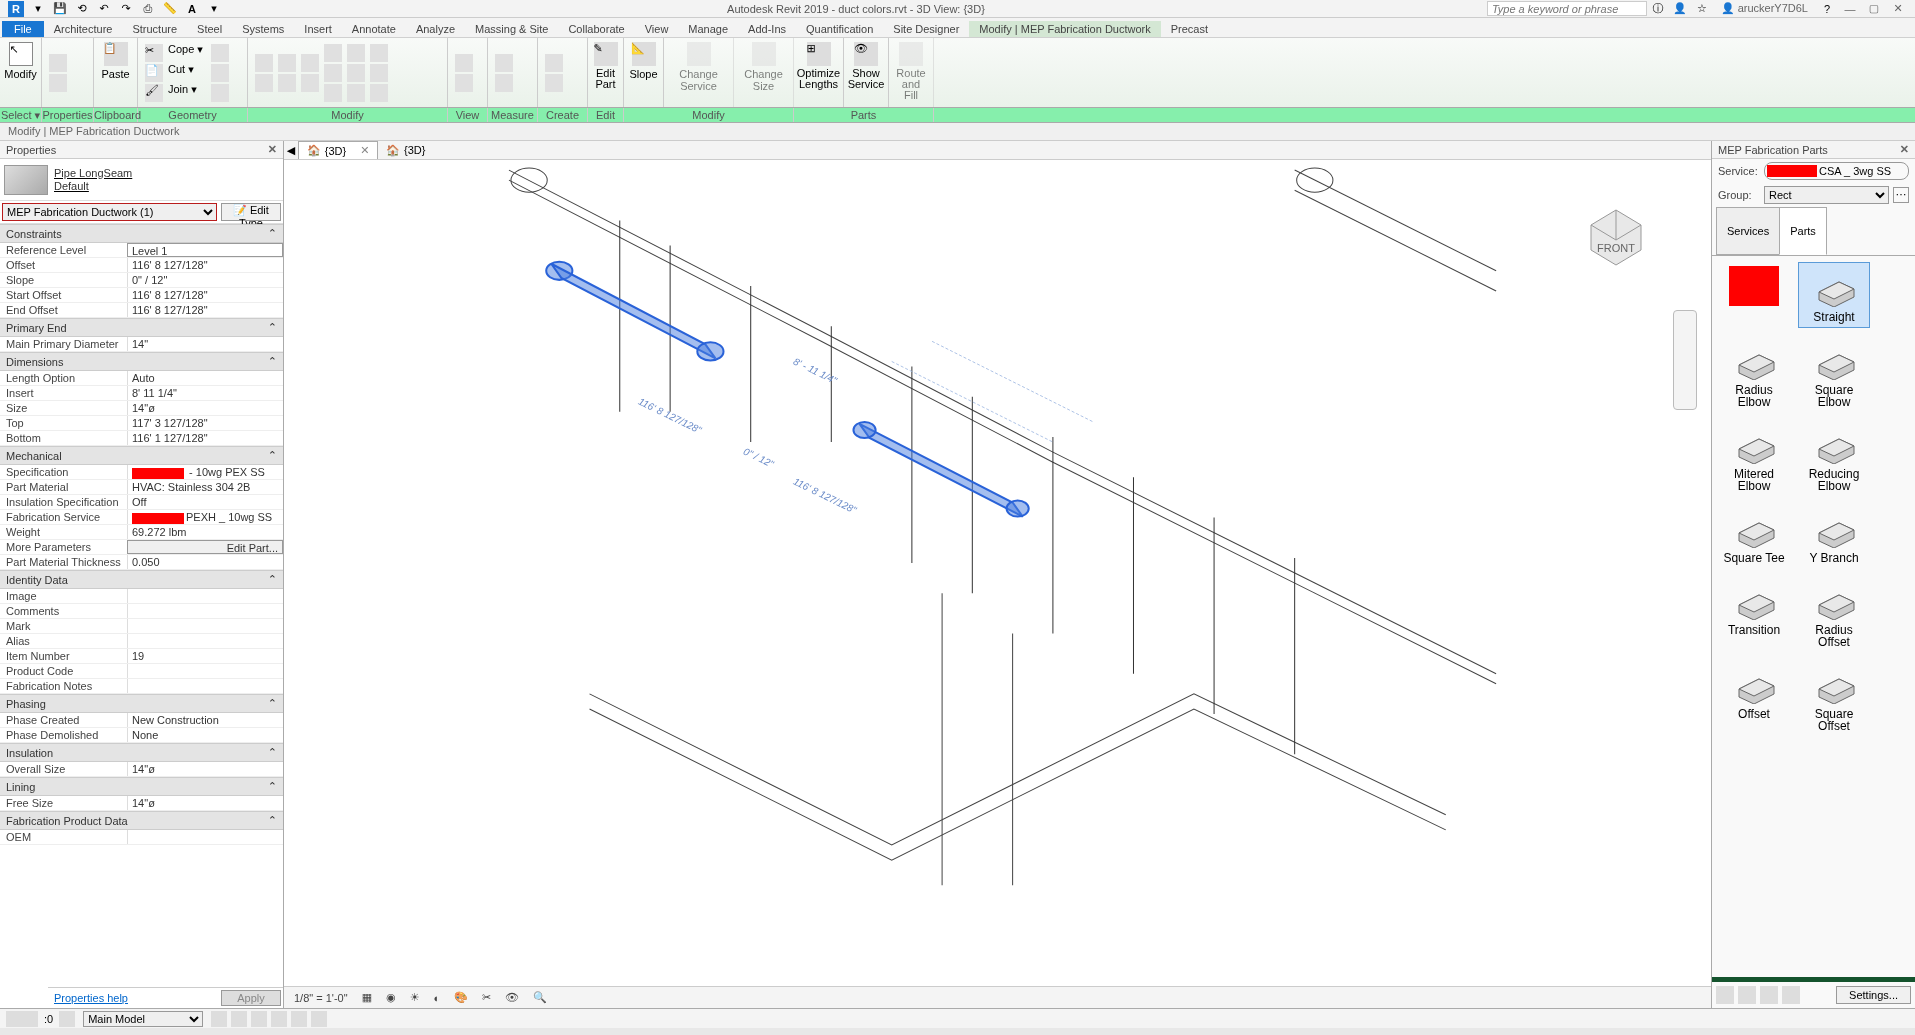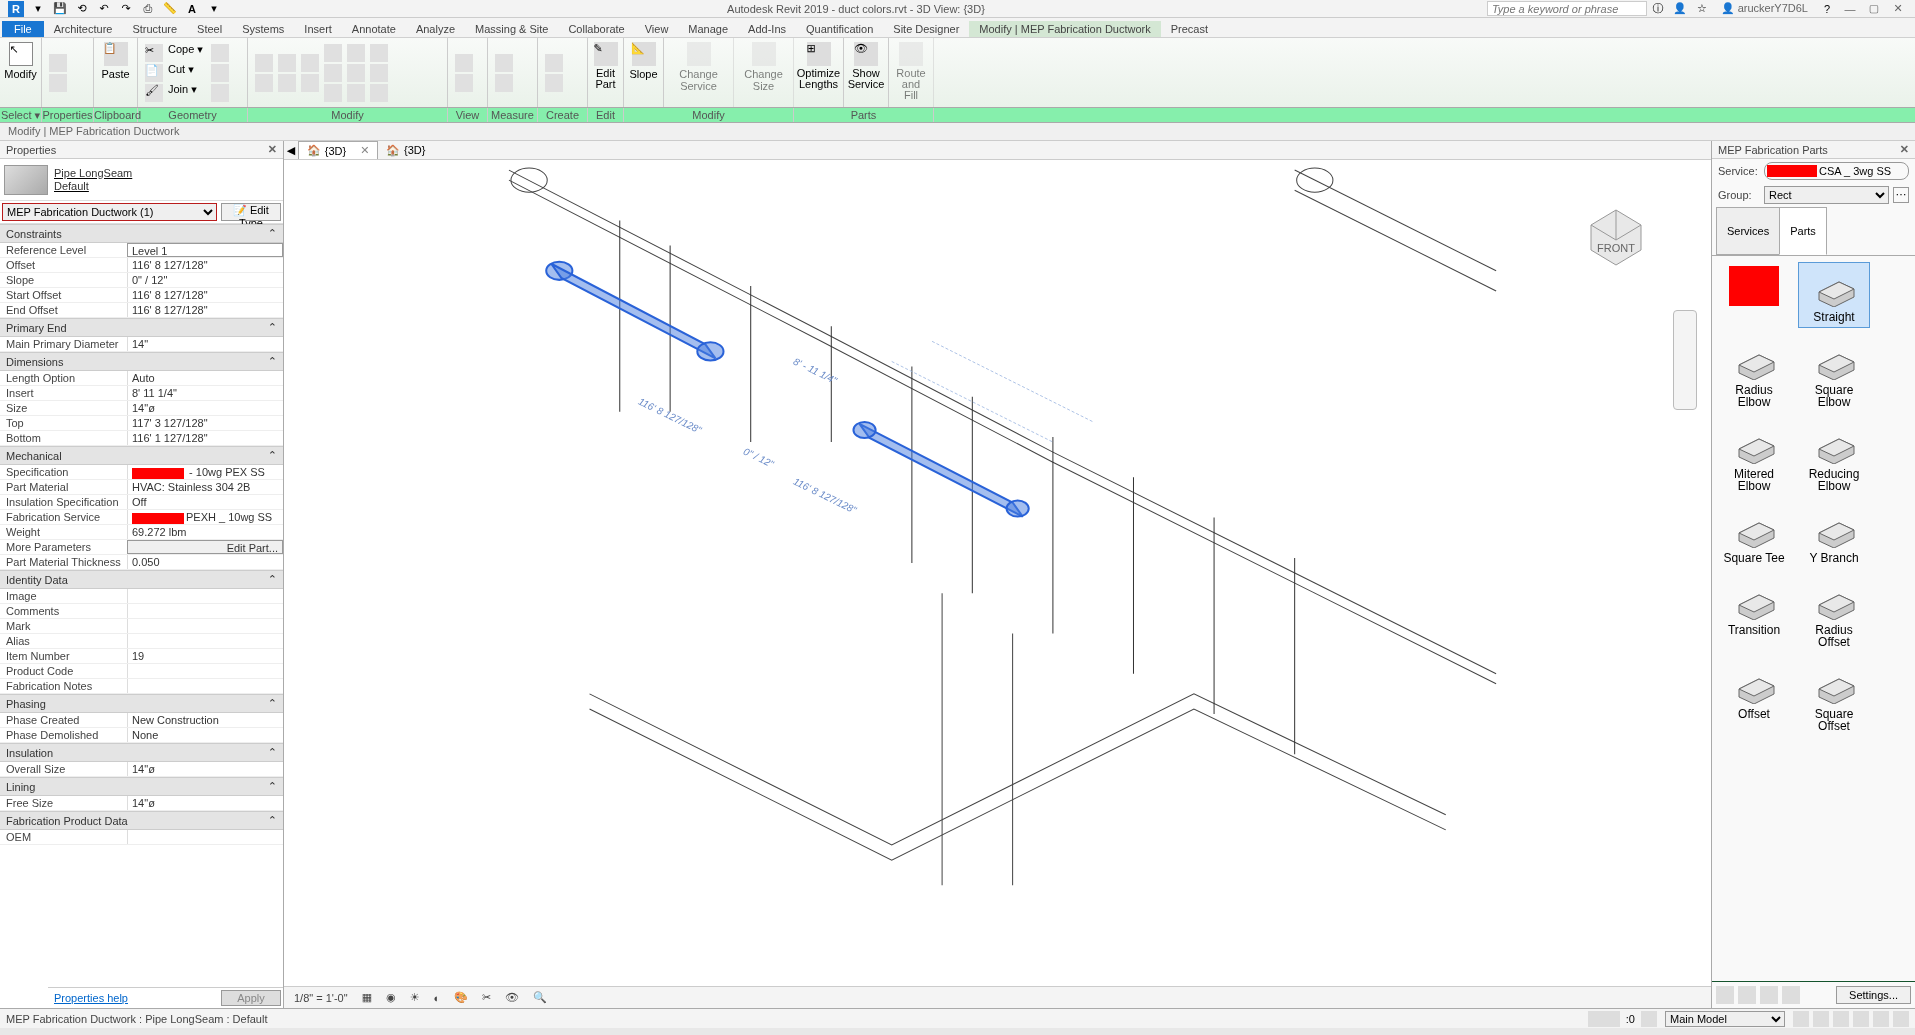--- a/index.html
+++ b/index.html
@@ -83,21 +83,21 @@
     .redsel::before { content: ''; width: 50px; height: 12px; background: red; margin-right: 2px; }
     .fab-tabs { display: flex; border-bottom: 1px solid #aaa; padding: 0 4px; }
     .fab-tab { padding: 17px 10px; border: 1px solid #aaa; background: #eee; cursor: pointer; margin-right: -1px; }
     .fab-tab.active { background: #fff; border-bottom: 1px solid #fff; }
     .fab-parts { flex: 1; display: flex; flex-wrap: wrap; padding: 6px; gap: 8px; align-content: flex-start; overflow-y: auto; }
     .fab-part { width: 72px; display: flex; flex-direction: column; align-items: center; cursor: pointer; padding: 4px; }
     .fab-part.selected { background: #cfe4fa; border: 1px solid #5a9bd8; }
     .fab-part .thumb { width: 50px; height: 40px; display: flex; align-items: center; justify-content: center; }
     .fab-part .thumb.red { background: red; }
     .fab-part .label { text-align: center; margin-top: 4px; font-size: 12px; line-height: 12px; }
-    .fab-footer { display: flex; align-items: flex-start; padding: 4px; border-top: 1px solid #14532d; gap: 4px; }
+    .fab-footer { display: flex; align-items: flex-start; padding: 4px; border-top: 5px solid #14532d; gap: 4px; }
     .fab-footer .ficon { width: 18px; height: 18px; background: #ddd; cursor: pointer; }
     .fab-footer button { margin-left: auto; padding: 2px 12px; border: 1px solid #999; background: #f0f0f0; cursor: pointer; }
     
     
     .status-bar { height: 20px; background: #f4f4f4; border-top: 1px solid #aaa; display: flex; align-items: center; padding: 0 6px; }
     .status-bar .left { flex: 1; color: #444; }
     .status-bar .icons { display: flex; gap: 4px; }
     .status-bar .sicon { width: 16px; height: 16px; background: #ddd; cursor: pointer; }
     .status-bar .worksets { width: 120px; height: 16px; border: 1px solid #999; margin: 0 8px; }
     
@@ -675,21 +675,20 @@
       <span class="ficon"></span>
       <span class="ficon"></span>
       <span class="ficon"></span>
       <span class="ficon"></span>
       <button>Settings...</button>
     </div>
   </div>
 </div>
 
 <div class="status-bar">
-  <span class="left">MEP Fabrication Ductwork : Pipe LongSeam : Default</span>
   <span class="sicon"></span>
   <span class="sicon"></span>
   <span style="padding:0 6px">:0</span>
   <span class="sicon"></span>
   <select class="worksets"><option>Main Model</option></select>
   <div class="icons">
     <span class="sicon"></span>
     <span class="sicon"></span>
     <span class="sicon"></span>
     <span class="sicon"></span>

